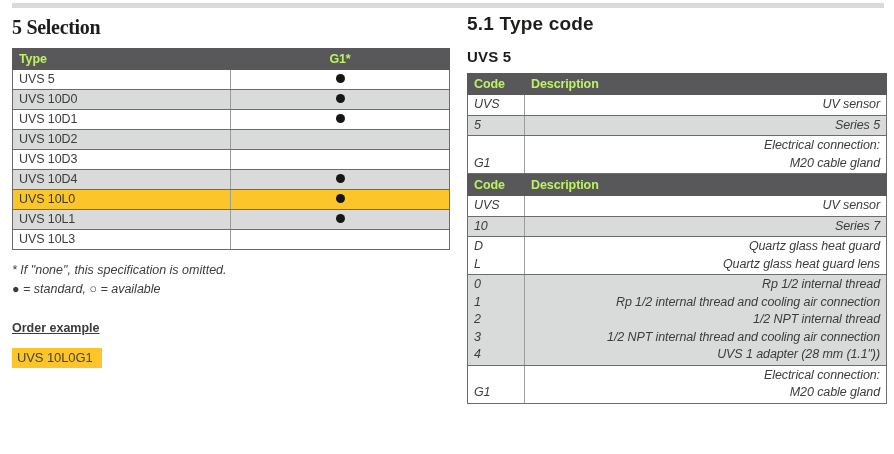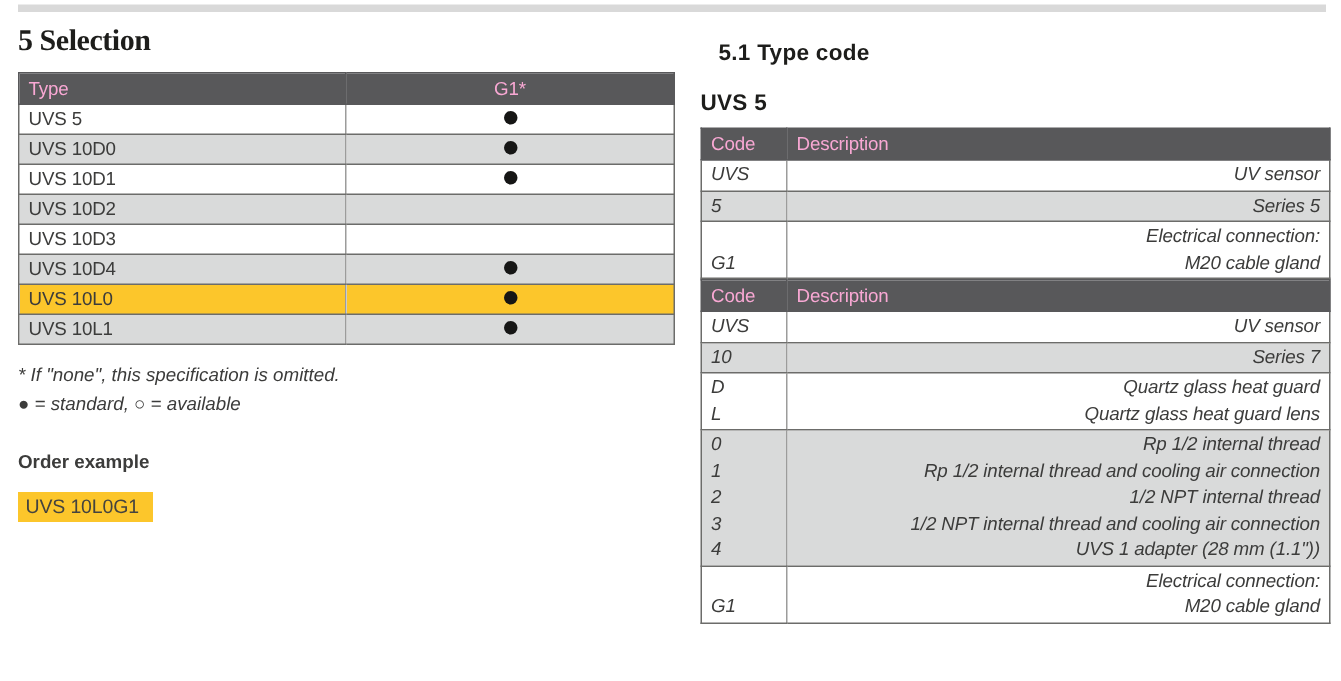--- a/index.html
+++ b/index.html
@@ -20,34 +20,34 @@
   .topbar{position:absolute;left:12px;right:10px;top:3px;height:5px;background:#d9d9d9;}
 
   .left-col{position:absolute;left:12px;top:17px;width:438px;}
   .right-col{position:absolute;left:467px;top:13px;width:420px;}
 
   .h-selection{
     font-size:20px;line-height:20px;font-weight:bold;color:var(--title);
     letter-spacing:-0.3px;margin:0 0 11px 0;font-family:Liberation Serif, serif;
   }
   .h-typecode{
-    font-size:15px;line-height:22px;font-weight:bold;color:var(--title);
-    letter-spacing:0.2px;margin:12px;
+    font-size:19px;line-height:22px;font-weight:bold;color:var(--title);
+    letter-spacing:0.2px;margin:0;
   }
   .h-sub{
     font-size:15px;line-height:16px;font-weight:bold;color:var(--title);
     letter-spacing:0.2px;margin:14px 0 8px 0;
   }
 
   table.tbl{
     width:100%;border-collapse:collapse;table-layout:fixed;
     font-size:12.5px;letter-spacing:-0.1px;color:var(--text);
   }
   .tbl th{
-    background:var(--head);color:#f9a8d4;font-weight:normal;text-align:left;
+    background:var(--head);color:#bef264;font-weight:bold;text-align:left;
     padding:2px 6px;height:16px;line-height:16px;
     border:1px solid var(--head);
   }
   .tbl th.c{text-align:center;}
   .tbl th.r{text-align:left;}
   .tbl td{
     border:1px solid var(--border);
     padding:1px 6px;height:17px;line-height:17px;
     background:#fff;overflow:hidden;white-space:nowrap;
   }
@@ -59,21 +59,21 @@
   .tbl td.desc{text-align:right;}
   .tbl td .ln{line-height:17.5px;white-space:nowrap;font-style:italic;}
   .tbl td.vb{vertical-align:bottom;}
 
   .dot{
     display:inline-block;width:9px;height:9px;border-radius:50%;
     background:#161615;vertical-align:middle;margin-top:-2px;
   }
 
   .footnotes{margin-top:11px;font-style:italic;font-size:12.5px;line-height:18.5px;}
-  .order-label{margin-top:23px;font-weight:bold;font-size:12.5px;line-height:15px;}
+  .order-label{margin-top:23px;font-weight:bold;font-size:12.5px;line-height:15px;text-decoration:underline;}
   .order-chip{
     display:inline-block;margin-top:12px;background:var(--yellow);
     color:#44433f;font-size:13px;line-height:15px;padding:2px 9px 3px 5px;
     letter-spacing:-0.1px;
   }
 </style>
 </head>
 <body>
 
 <div class="topbar"></div>
@@ -118,20 +118,24 @@
           <td class="c"><span class="dot"></span></td>
         </tr>
         <tr class="hl">
           <td>UVS 10L0</td>
           <td class="c"><span class="dot"></span></td>
         </tr>
         <tr>
           <td>UVS 10L1</td>
           <td class="c"><span class="dot"></span></td>
         </tr>
+        <tr>
+          <td>UVS 10L3</td>
+          <td class="c"></td>
+        </tr>
       </tbody>
   </table>
 
   <div class="footnotes">
     <div>* If "none", this specification is omitted.</div>
     <div>● = standard, ○ = available</div>
   </div>
 
   <div class="order-label">Order example</div>
   <span class="order-chip">UVS 10L0G1</span>

